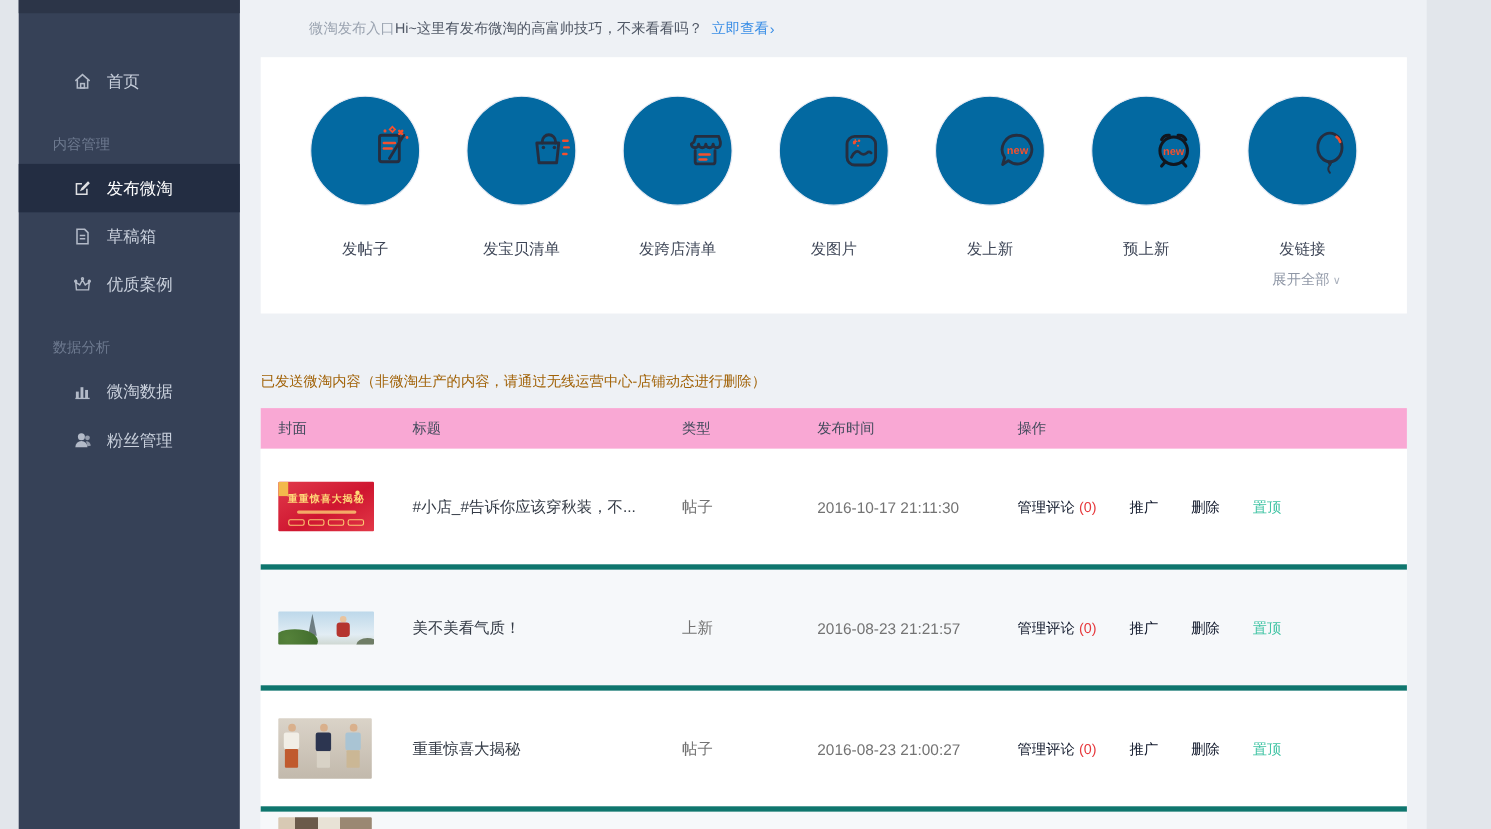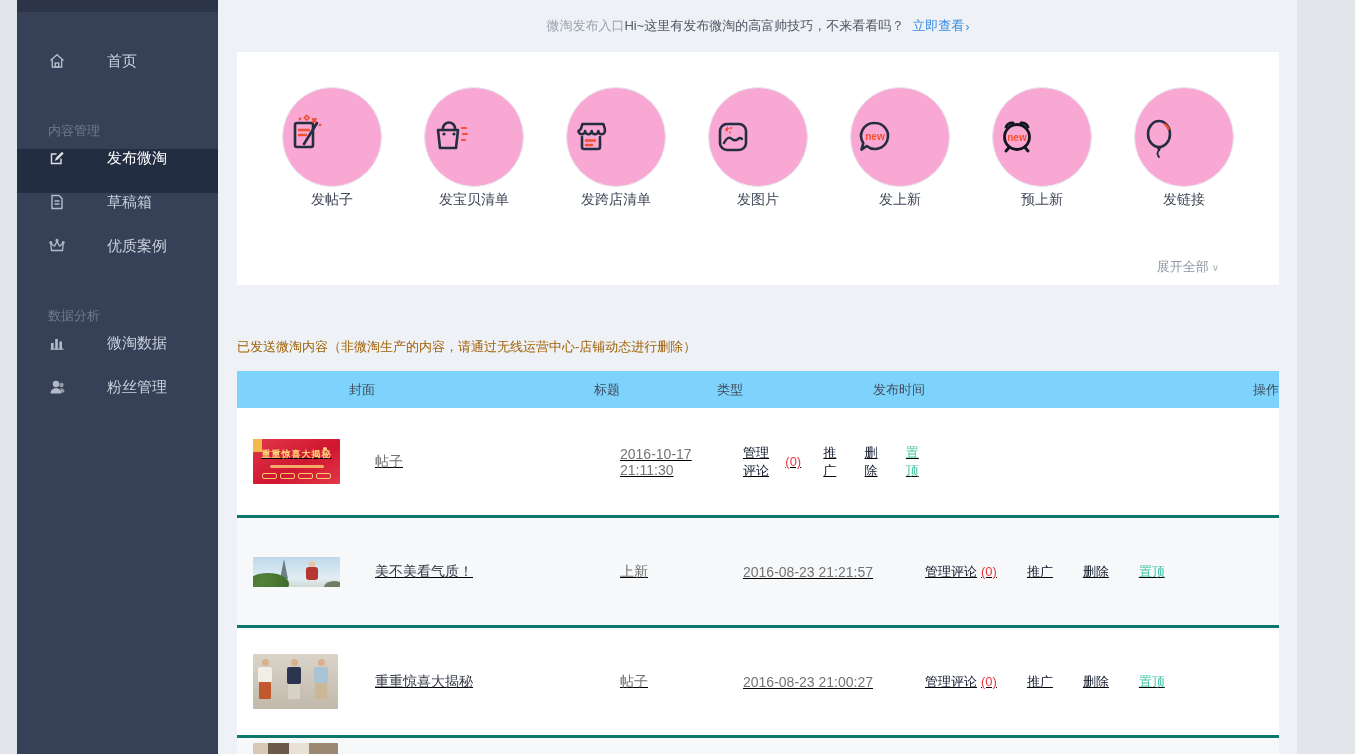--- a/index.html
+++ b/index.html
@@ -9,67 +9,67 @@
     background:#e2e6eb;
     display:flex;
   }
   
   .sidebar {
     margin-left:17px; width:201px; height:754px;
     background:#364157; flex-shrink:0; position:relative;
   }
   .sidebar-topstrip { height:12px; background:#2c3548; }
   .nav-item {
-    height:44px; display:flex; 
-    padding-left:31px; color:#c9d0dc; font-size:15px; cursor:pointer;gap:28px;
+    height:44px; display:flex; align-items:center;
+    padding-left:49px; color:#c9d0dc; font-size:15px; cursor:pointer;
   }
   .nav-item .nicon { width:18px; height:18px; margin-right:13px; display:flex; align-items:center; justify-content:center; opacity:.85; }
   .nav-item.active { background:#232d42; color:#ffffff; }
   .nav-item.home { margin-top:40px; }
   .nav-section {
     padding-left:31px; color:#6e7a90; font-size:13px;
     margin-top:26px; margin-bottom:9px; height:18px; line-height:18px;
   }
   
   .main { width:1079px; background:#eef1f5; height:754px; padding:0 18px 0 19px; }
-  .topbar { height:52px; display:flex; align-items:center; justify-content:center; }
+  .topbar { height:52px; display:flex; align-items:center; justify-content:flex-start;margin-left:44px; }
   .topbar-title { color:#9aa3b0; font-size:13px; }
   .promo { color:#4f5765; font-size:13px; display:flex; align-items:center; }
   .promo-link { color:#3a8ee6; margin-left:8px; text-decoration:none; cursor:pointer; }
   .promo-arrow { color:#3a8ee6; margin-left:1px; }
   
   .entry-card {
     background:#ffffff; height:233px; position:relative;
     display:flex; padding:35px 24px 0;
   }
   .entry { flex:1; display:flex; flex-direction:column; align-items:center; cursor:pointer; }
   .entry-circle {
     width:100px; height:100px; border-radius:50%;
-    border:1px solid #e6e9f2; background:#f9a8d4;
-    display:flex; align-items:center; justify-content:flex-start;
-  }
-  .entry-label { margin-top:4px; font-size:14px; color:#3e4657; }
+    border:1px solid #e6e9f2; background:#0369a1;
+    display:flex; align-items:center; justify-content:flex-end;
+  }
+  .entry-label { margin-top:31px; font-size:14px; color:#3e4657; }
   .expand-link {
-    position:absolute; right:60px; bottom:9px;
+    position:absolute; right:60px; bottom:22px;
     color:#8f97a6; font-size:13px; cursor:pointer;
   }
   .expand-caret { font-size:10px; color:#aab1bd; margin-left:3px; }
   
   .sent-title { margin:53px 0 15px; font-size:13px; color:#a16207; height:18px; }
   .table-card { background:#ffffff; }
   .t-header {
-    height:37px; background:#7dd3fc;
+    height:37px; background:#f9a8d4;
     display:grid; grid-template-columns:122px 245px 123px 182px 1fr;
     align-items:center; padding-left:16px;
-    font-size:13px; color:#414a5b;text-align:right;
+    font-size:13px; color:#414a5b;
   }
   .t-row {
     display:grid; grid-template-columns:122px 245px 123px 182px 1fr;
     align-items:center; padding-left:16px;
-    height:110px; background:#fff; border-bottom:3px solid #0f766e;text-decoration:underline;
+    height:110px; background:#fff; border-bottom:5px solid #0f766e;
   }
   .t-row.striped { background:#f6f8fa; }
   .t-row.partial { height:120px; align-items:start; padding-top:5px; }
   .row-title { font-size:14px; color:#333a45; }
   .row-type, .row-time { font-size:14px; color:#737373; }
   .row-actions { display:flex; align-items:center; font-size:13px; }
   .link-blue { color:#0f172a; cursor:pointer; }
   .count-red { color:#e6393d; margin-left:4px; }
   .act-gap { width:30px; }
   .link-teal { color:#3ec3a3; cursor:pointer; }
@@ -322,20 +322,21 @@
         <div class="r1-title">重重惊喜大揭秘</div>
         <div class="r1-sub"></div>
         <div class="r1-btns">
             <span></span>
             <span></span>
             <span></span>
             <span></span>
           </div>
         <div class="r1-dot" style="left:70px;top:8px;width:4px;height:4px;"></div>
       </div>
+      <span class="row-title">#小店_#告诉你应该穿秋装，不...</span>
       <span class="row-type">帖子</span>
       <span class="row-time">2016-10-17 21:11:30</span>
       <span class="row-actions">
         <a class="link-blue">管理评论</a>
         <span class="count-red">(0)</span>
         <span class="act-gap"></span>
         <a class="link-blue">推广</a>
         <span class="act-gap"></span>
         <a class="link-blue">删除</a>
         <span class="act-gap"></span>

